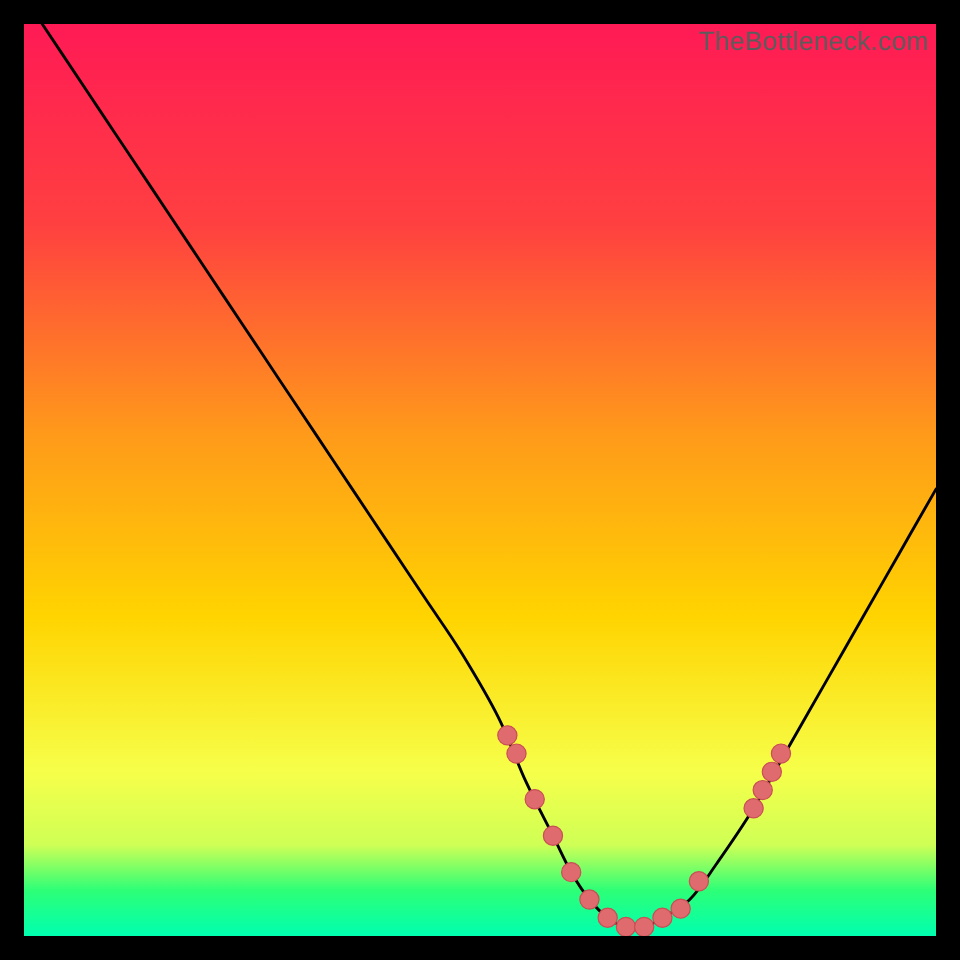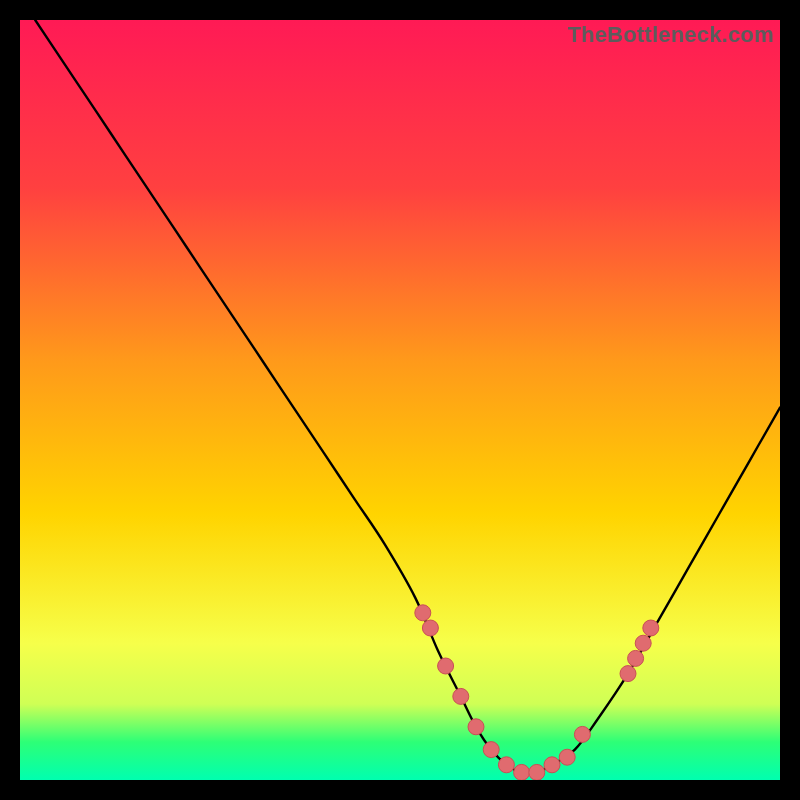--- a/index.html
+++ b/index.html
@@ -25,21 +25,21 @@
     top: 0;
     width: 760px;
     height: 760px;
   }
   .watermark {
     position: absolute;
     top: 2px;
     right: 6px;
     color: #5c5c5c;
     font-size: 22px;
-    font-weight: 700;
+    font-weight: 400;
     letter-spacing: 0.2px;
     user-select: none;
   }
   svg {
     display: block;
   }
 </style>
 </head>
 <body>
 

